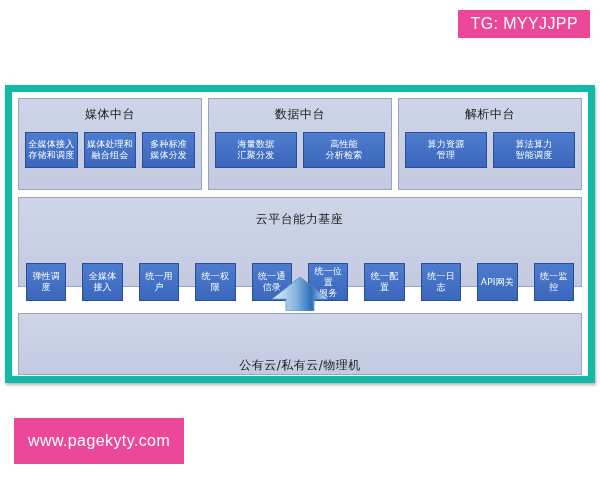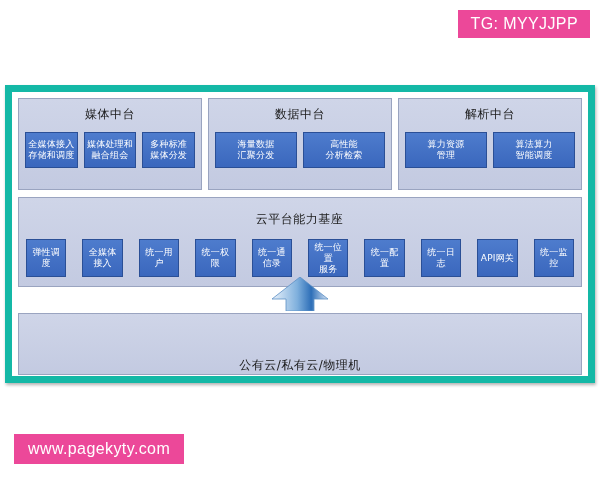--- a/index.html
+++ b/index.html
@@ -30,21 +30,21 @@
     right: 10px;
     top: 10px;
     height: 28px;
     padding: 0 12px;
     font-size: 16px;
   }
   .wm-bottom {
     left: 14px;
     bottom: 16px;
     height: 30px;
-    padding: 0 14px;
+    padding: 8px 14px;
     font-size: 16px;
     margin-top: 8px;
   }
 
   
   .diagram {
     position: absolute;
     left: 5px;
     top: 85px;
     width: 590px;
@@ -124,20 +124,21 @@
     text-align: center;
     font-size: 12px;
     color: #1c1c1c;
     padding: 13px 1px 11px 0;
     letter-spacing: 0.5px;
   }
   .base-chips {
     display: flex;
     gap: 16px;
     padding: 0 7px 8px 7px;
+    margin-top: 24px;
   }
   .base-chips .chip {
     height: 38px;
     font-size: 9px;
   }
 
   
   .arrow-wrap {
     position: relative;
     height: 26px;

